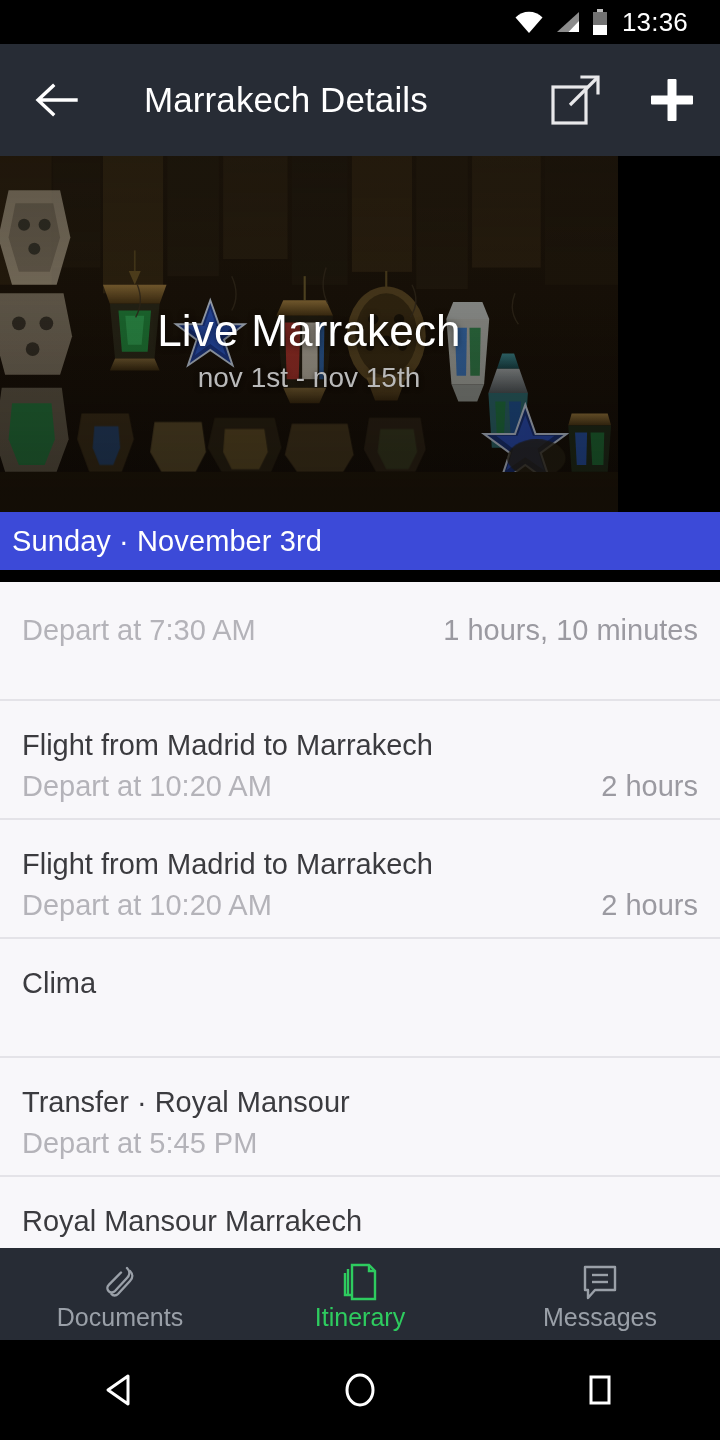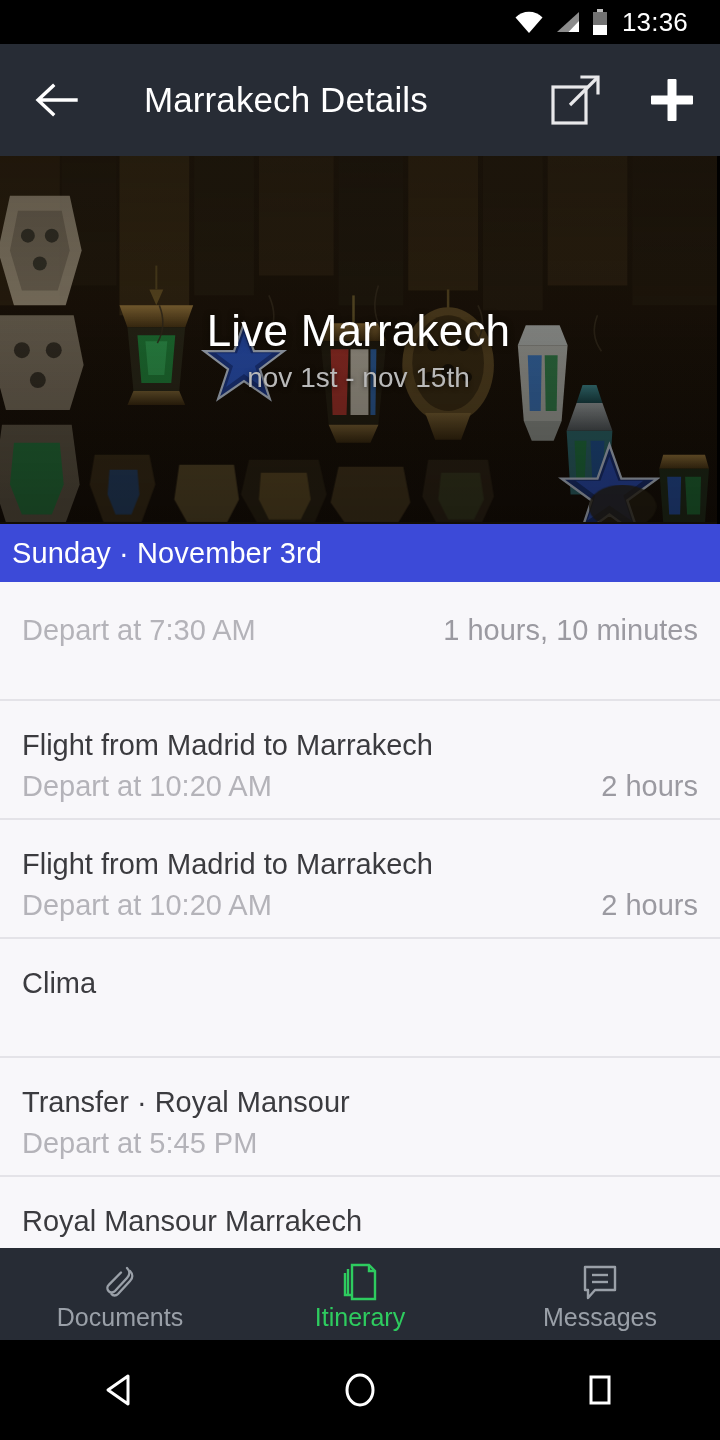--- a/index.html
+++ b/index.html
@@ -68,21 +68,21 @@
   .appbar-action {
     width: 96px; height: 112px;
     display: flex; align-items: center; justify-content: center;
     cursor: pointer;
   }
 
   
   .hero {
     position: absolute;
     top: 156px; left: 0;
-    width: 717px; height: 368px;
+    width: 618px; height: 368px;
     overflow: hidden;
     background: #1d1509;
   }
   .hero-art { position: absolute; inset: 0; }
   .hero-overlay {
     position: absolute; inset: 0;
     background: linear-gradient(to bottom, rgba(10,7,4,0.42) 0%, rgba(10,7,4,0.30) 40%, rgba(10,7,4,0.52) 100%);
   }
   .hero-text {
     position: absolute;
@@ -102,21 +102,21 @@
     color: #b9b9b9;
     font-size: 28px;
     font-weight: 400;
     margin-top: 8px;
     text-shadow: 0 1px 5px rgba(0,0,0,0.6);
   }
 
   
   .date-header {
     position: absolute;
-    top: 524px; left: 0;
+    top: 512px; left: 0;
     width: 720px; height: 58px;
     background: #3c4ad8;
     display: flex;
     align-items: center;
     padding-left: 12px;
   }
   .date-header-text {
     color: #ffffff;
     font-size: 29px;
     font-weight: 400;

